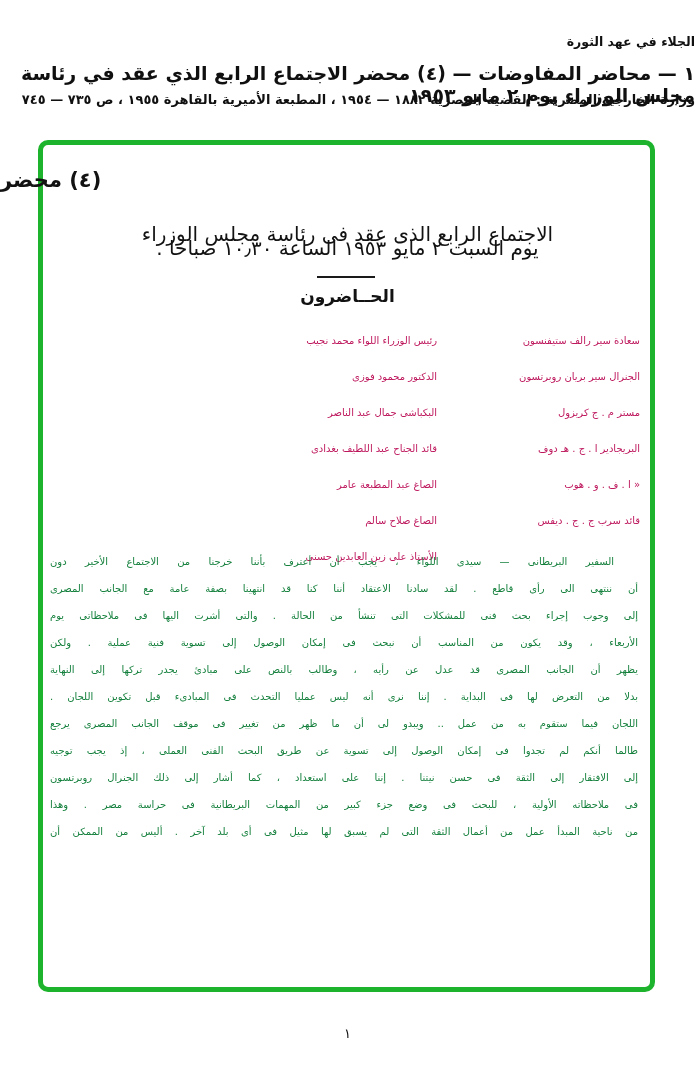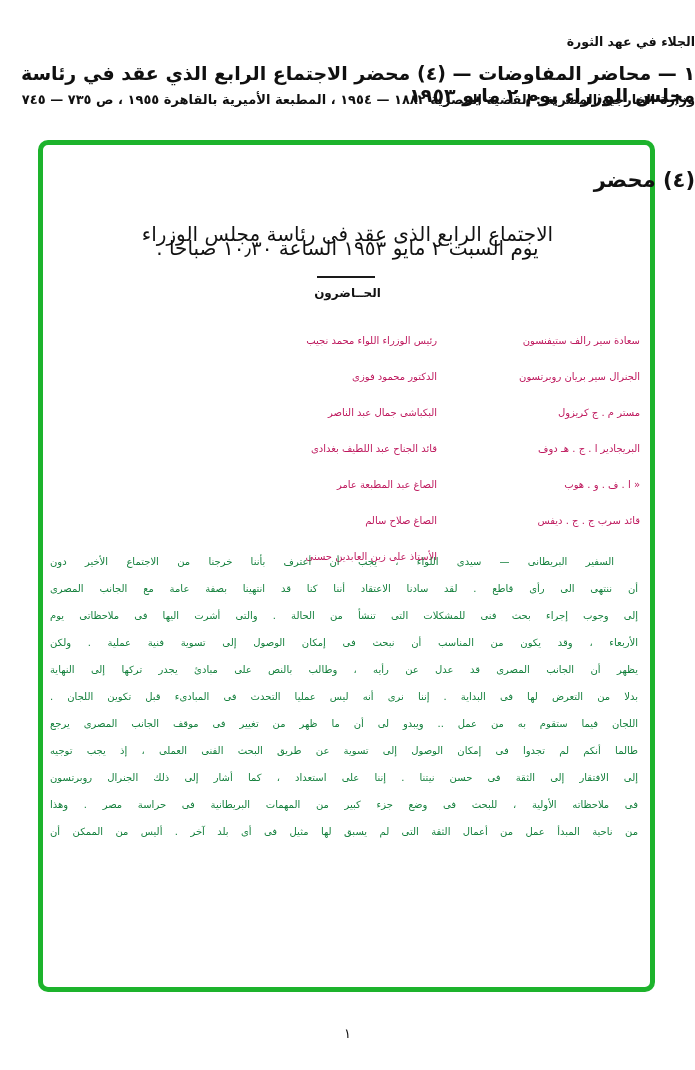--- a/index.html
+++ b/index.html
@@ -24,33 +24,33 @@
     position: absolute;
     left: 38px; top: 140px;
     width: 617px; height: 852px;
     border: 5px solid #1db32c;
     border-radius: 10px;
     background: #ffffff;
   }
 
   .doc-title {
     position: absolute; left: 0; right: 0; top: 168px;
-    text-align: right; font-size: 21px; font-weight: bold; color: #121212;
+    text-align: left; font-size: 21px; font-weight: bold; color: #121212;
     letter-spacing: 1px;
   }
   .doc-sub { position: absolute; left: 0; right: 0; text-align: center; font-size: 20px; color: #121212; }
   .doc-sub-1 { top: 222px; }
   .doc-sub-2 { top: 236px; }
   .title-rule {
     position: absolute; top: 276px; left: 317px;
     width: 58px; height: 2px; background: #1a1a1a;
   }
   .attendees-heading {
     position: absolute; left: 0; right: 0; top: 286px;
-    text-align: center; font-size: 12px; font-weight: bold; color: #121212;
+    text-align: center; font-size: 17px; font-weight: bold; color: #121212;
   }
 
   
   .attendees { position: absolute; top: 322px; right: 55px; left: 55px; }
   .att-row { display: flex; flex-direction: row; height: 36px; align-items: center; direction: rtl; }
   .att-cell { font-size: 10px; color: #be185d; white-space: nowrap; }
   .att-right { flex: 0 0 34%; text-align: right; padding-right: 0px; }
   .att-left  { flex: 1 1 auto; text-align: right; padding-right: 4px; }
 
   

